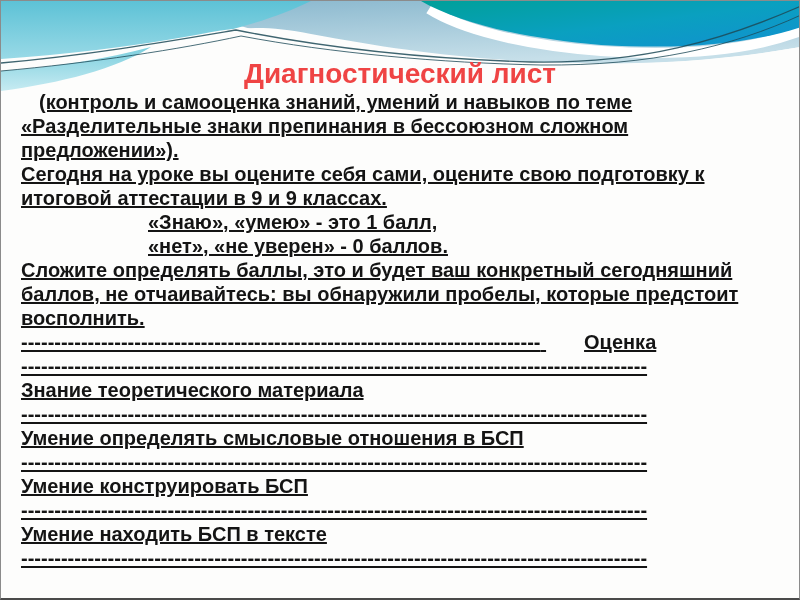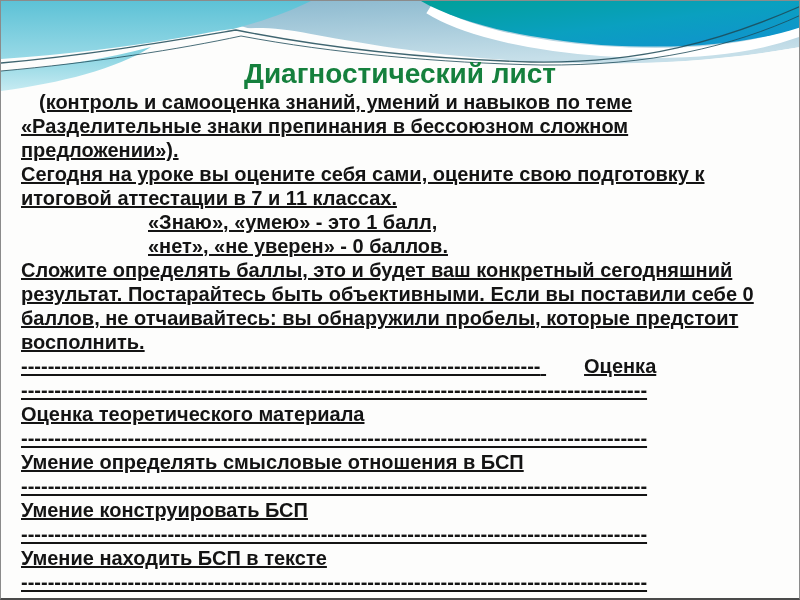--- a/index.html
+++ b/index.html
@@ -11,21 +11,21 @@
     border:1px solid #8b8b8b;
     border-bottom:2px solid #4a4a4a;
     overflow:hidden;
     font-family:"Liberation Sans","DejaVu Sans",sans-serif;
     color:#141414;
   }
   .header-svg{position:absolute;top:0;left:0;display:block;}
   .slide-title{
     position:absolute;top:58px;left:0;width:100%;
     margin:0;text-align:center;
-    font-size:28px;font-weight:bold;color:#15803d;
+    font-size:28px;font-weight:bold;color:#ef4444;
     line-height:30px;white-space:nowrap;
   }
   .body-text{
     position:absolute;top:89px;left:20px;right:4px;
   }
   .ln{
     height:24px;line-height:24px;
     font-size:20px;font-weight:bold;
     white-space:nowrap;overflow:hidden;text-decoration:underline;
   }
@@ -76,35 +76,34 @@
     <path d="M0,70 C90,62 180,48 240,35 C330,52 440,62 540,64 C650,65 730,46 800,14" fill="none" stroke="#1d4a57" stroke-width="1" opacity="0.8"></path>
   </svg>
 
   <h1 class="slide-title">Диагностический лист</h1>
 
   <div class="body-text">
     <div class="ln ind-sm">(контроль и самооценка знаний, умений и навыков по теме</div>
     <div class="ln">«Разделительные знаки препинания в бессоюзном сложном</div>
     <div class="ln">предложении»).</div>
     <div class="ln">Сегодня на уроке вы оцените себя сами, оцените свою подготовку к</div>
-    <div class="ln">итоговой аттестации в 7 и 11 классах.</div>
+    <div class="ln">итоговой аттестации в 9 и 9 классах.</div>
     <div class="ln ind-lg">«Знаю», «умею» - это 1 балл,</div>
     <div class="ln ind-lg">«нет», «не уверен» - 0 баллов.</div>
     <div class="ln">Сложите определять баллы, это и будет ваш конкретный сегодняшний</div>
-    <div class="ln">результат. Постарайтесь быть объективными. Если вы поставили себе 0</div>
     <div class="ln">баллов, не отчаивайтесь: вы обнаружили пробелы, которые предстоит</div>
     <div class="ln">восполнить.</div>
 
     <div class="ln">
       <span class="rule">------------------------------------------------------------------------------</span>
       <span class="score-label">Оценка</span>
     </div>
 
     <div class="ln rule">----------------------------------------------------------------------------------------------</div>
-    <div class="ln">Оценка теоретического материала</div>
+    <div class="ln">Знание теоретического материала</div>
     <div class="ln rule">----------------------------------------------------------------------------------------------</div>
     <div class="ln">Умение определять смысловые отношения в БСП</div>
     <div class="ln rule">----------------------------------------------------------------------------------------------</div>
     <div class="ln">Умение конструировать БСП</div>
     <div class="ln rule">----------------------------------------------------------------------------------------------</div>
     <div class="ln">Умение находить БСП в тексте</div>
     <div class="ln rule">----------------------------------------------------------------------------------------------</div>
   </div>
 
 </div>

